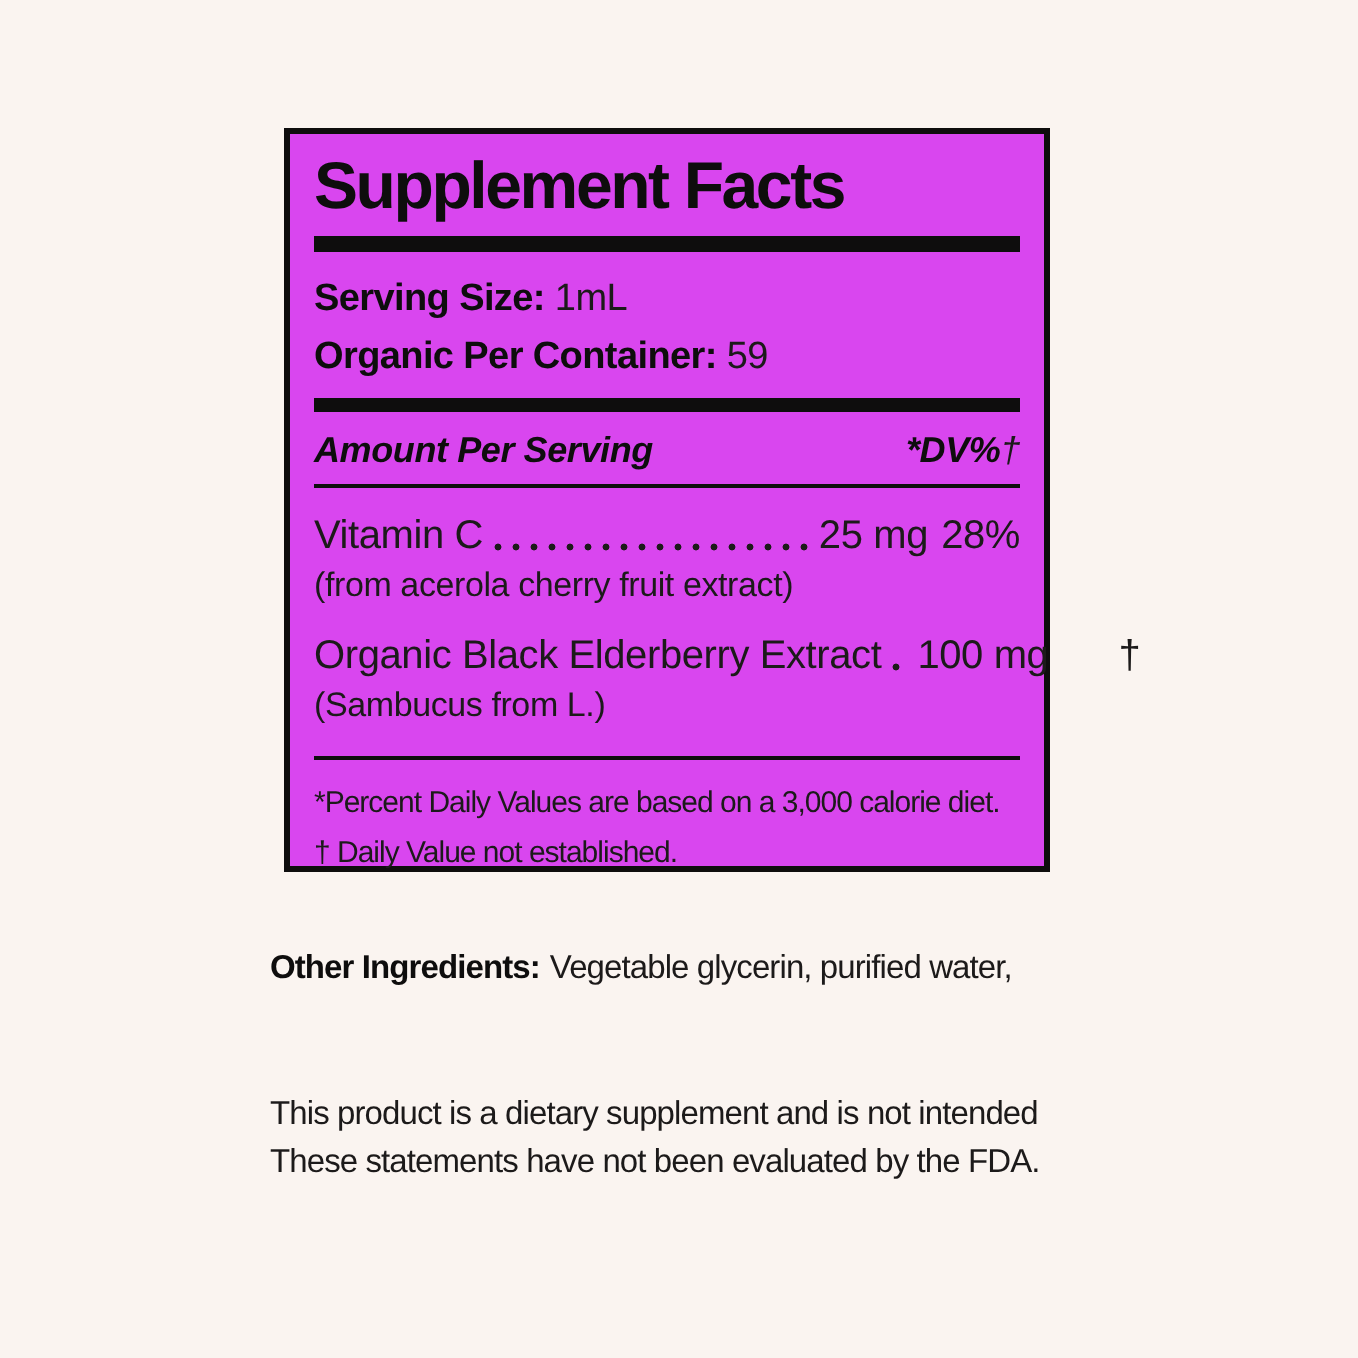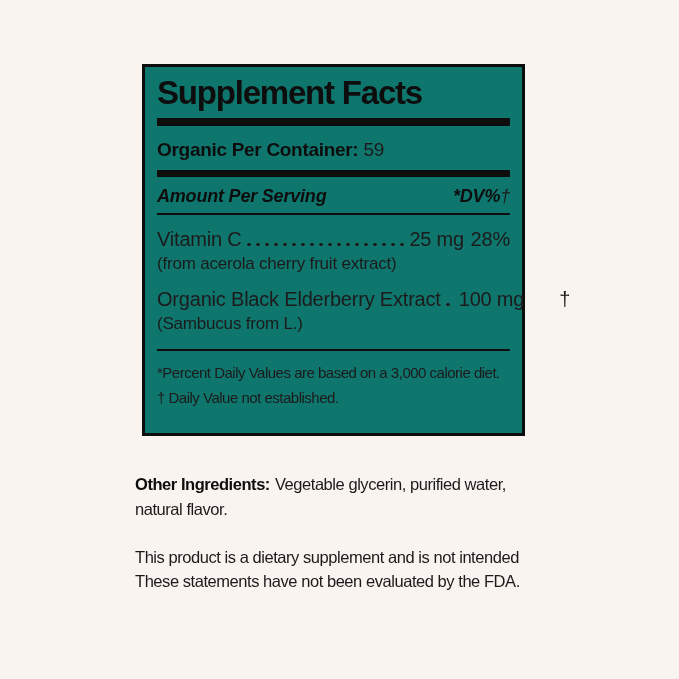--- a/index.html
+++ b/index.html
@@ -119,27 +119,30 @@
     letter-spacing:-0.45px;
     line-height:23.5px;
   }
   .disc-line{white-space:nowrap;}
 </style>
 </head>
 <body style="background: rgb(250, 244, 240);">
 
 <div class="canvas">
 
-  <div class="label-box" style="background: #0f766e;">
+  <div class="label-box" style="background: #d946ef;">
 
     <div class="sf-title">Supplement Facts</div>
 
     <div class="bar-thick"></div>
 
     <div class="serving-block">
+      <div class="serving-line">
+        <span class="lbl">Serving Size:</span><span>1mL</span>
+      </div>
       <div class="serving-line">
         <span class="lbl">Organic Per Container:</span><span>59</span>
       </div>
     </div>
 
     <div class="bar-medium"></div>
 
     <div class="aps-row">
       <span>Amount Per Serving</span>
       <span class="aps-dv"><span>*DV%</span><span class="dagger">†</span></span>
@@ -169,21 +172,20 @@
       <div class="foot-line">*Percent Daily Values are based on a 3,000 calorie diet.</div>
       <div class="foot-line">† Daily Value not established.</div>
     </div>
 
   </div>
 
   <div class="other-ingredients">
     <div class="oi-line">
       <span class="lbl">Other Ingredients:</span><span>Vegetable glycerin, purified water,</span>
     </div>
-    <div class="oi-line">natural flavor.</div>
   </div>
 
   <div class="disclaimer">
     <div class="disc-line">This product is a dietary supplement and is not intended</div>
     <div class="disc-line">These statements have not been evaluated by the FDA.</div>
   </div>
 
 </div>
 
 </body></html>

